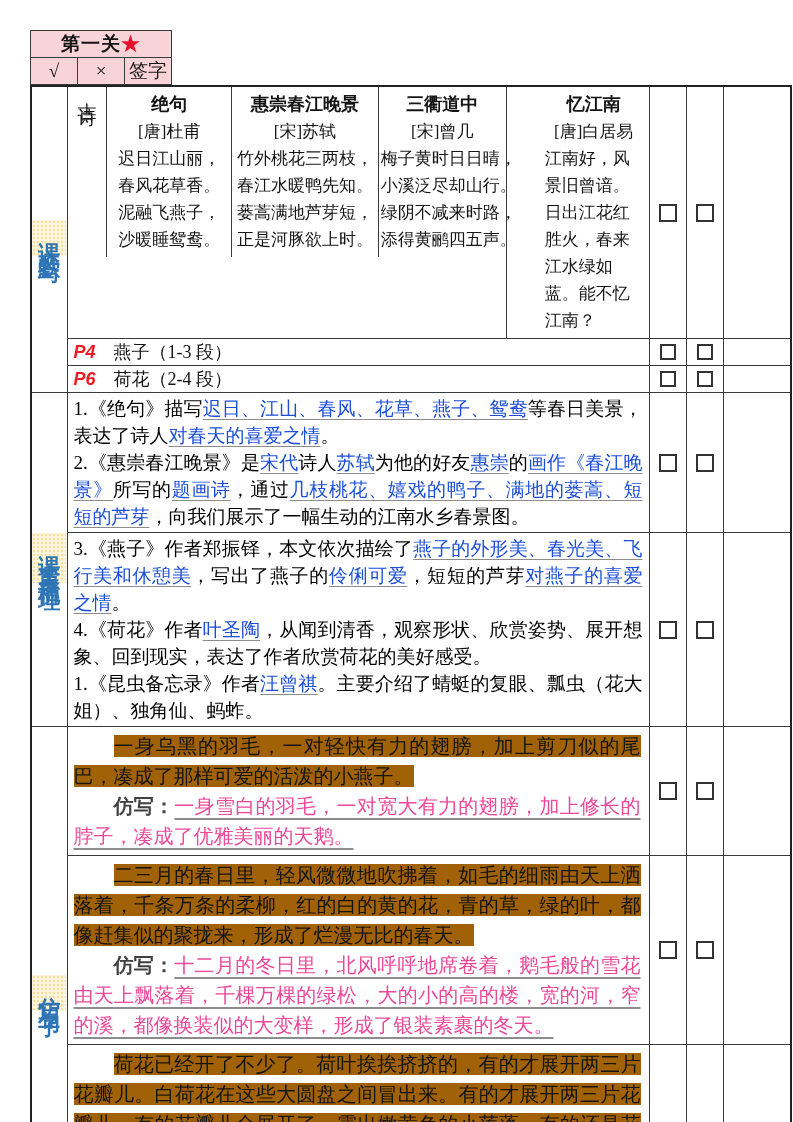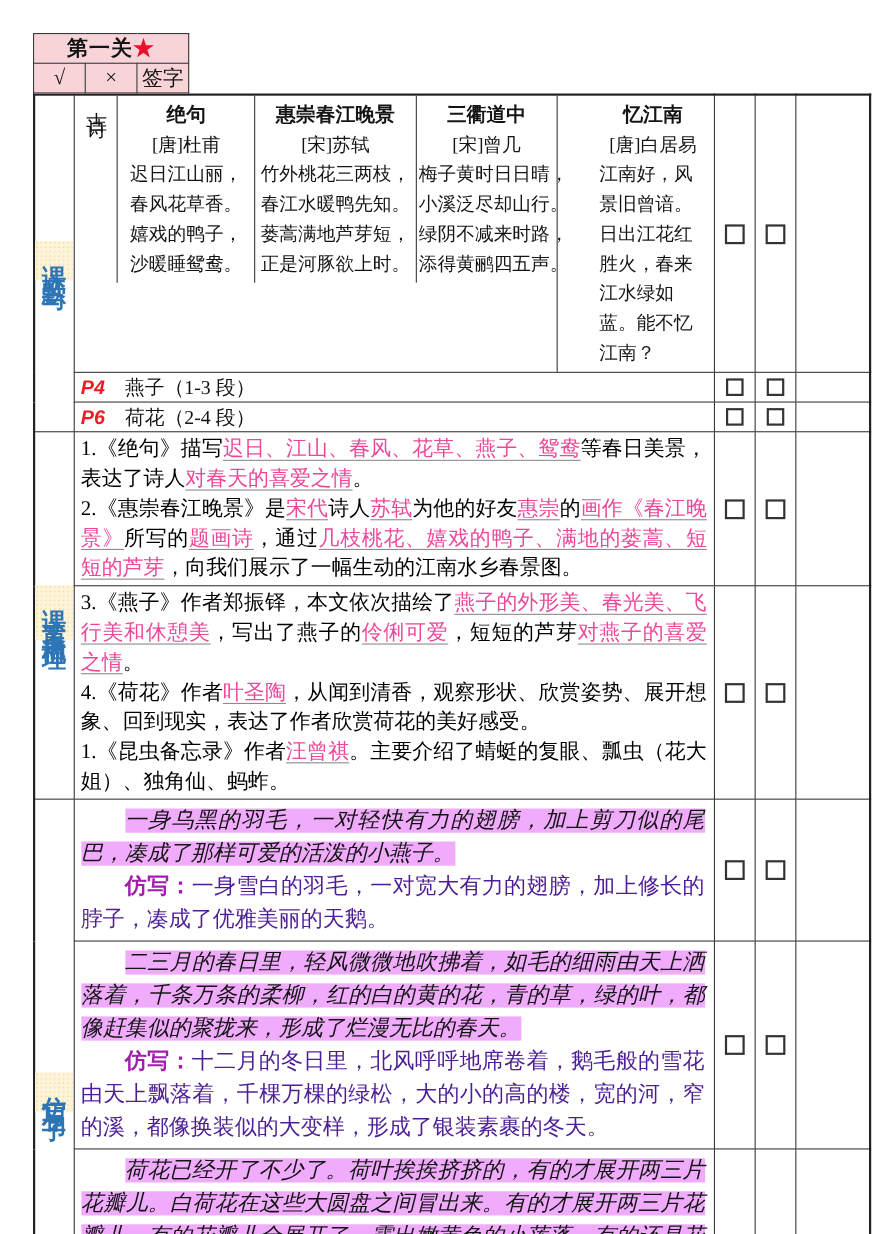--- a/index.html
+++ b/index.html
@@ -57,29 +57,29 @@
   .dict-cell { padding:1px 6px; font-size:18px; }
   .page-ref {
     color:#ed1c24; font-weight:bold; font-style:italic;
     font-family:"Liberation Sans","DejaVu Sans",sans-serif; margin-right:18px;
   }
 
   
   .kp-cell { padding:2px 6px 2px 6px; vertical-align:top; }
   .kp-item { font-size:19px; line-height:27px; text-align:justify; }
   .seg-n { color:#000000; }
-  .seg-r { color:#ec4899; text-decoration:underline; text-decoration-color:#8c8c8c; text-underline-offset:4px; }
+  .seg-r { color:#1d4ed8; text-decoration:underline; text-decoration-color:#8c8c8c; text-underline-offset:4px; }
 
   
   .im-cell { padding:4px 8px 4px 6px; vertical-align:top; }
   .im-original { font-size:20px; line-height:30px; text-indent:2em; text-align:justify; }
-  .hl { background:#f0abfc;font-style:italic; }
+  .hl { background:#a16207; }
   .im-answer-line { font-size:20px; line-height:30px; text-indent:2em; text-align:justify; }
-  .im-label { color:#a21caf; font-weight:bold; }
-  .im-answer { color:#4c1d95; text-decoration-color:#8c8c8c; text-underline-offset:5px; }
+  .im-label { color:#404040; font-weight:bold; }
+  .im-answer { color:#ec4899; text-decoration:underline; text-decoration-color:#8c8c8c; text-underline-offset:5px; }
 
   
   .cb-cell { text-align:center; }
   .checkbox { width:18px; height:18px; border:2px solid #333; background:#fff; margin:0 auto; }
   .checkbox.small { width:16px; height:16px; }
   .sign-cell { background:#fff; }
 
   
   tr.r-poems { height:168px; }
   tr.r-dict { height:24px; }
@@ -126,21 +126,21 @@
       <td style="padding:0;">
         <div class="poem-wrap">
           <div class="gushi-col">
             <span class="gushi-label">古诗</span>
           </div>
           <div class="poem-col pw1">
             <div class="poem-title">绝句</div>
             <div class="poem-author">[唐]杜甫</div>
             <div class="poem-line">迟日江山丽，</div>
             <div class="poem-line">春风花草香。</div>
-            <div class="poem-line">嬉戏的鸭子，</div>
+            <div class="poem-line">泥融飞燕子，</div>
             <div class="poem-line">沙暖睡鸳鸯。</div>
           </div>
           <div class="poem-col pw2">
             <div class="poem-title">惠崇春江晚景</div>
             <div class="poem-author">[宋]苏轼</div>
             <div class="poem-line">竹外桃花三两枝，</div>
             <div class="poem-line">春江水暖鸭先知。</div>
             <div class="poem-line">蒌蒿满地芦芽短，</div>
             <div class="poem-line">正是河豚欲上时。</div>
           </div>

